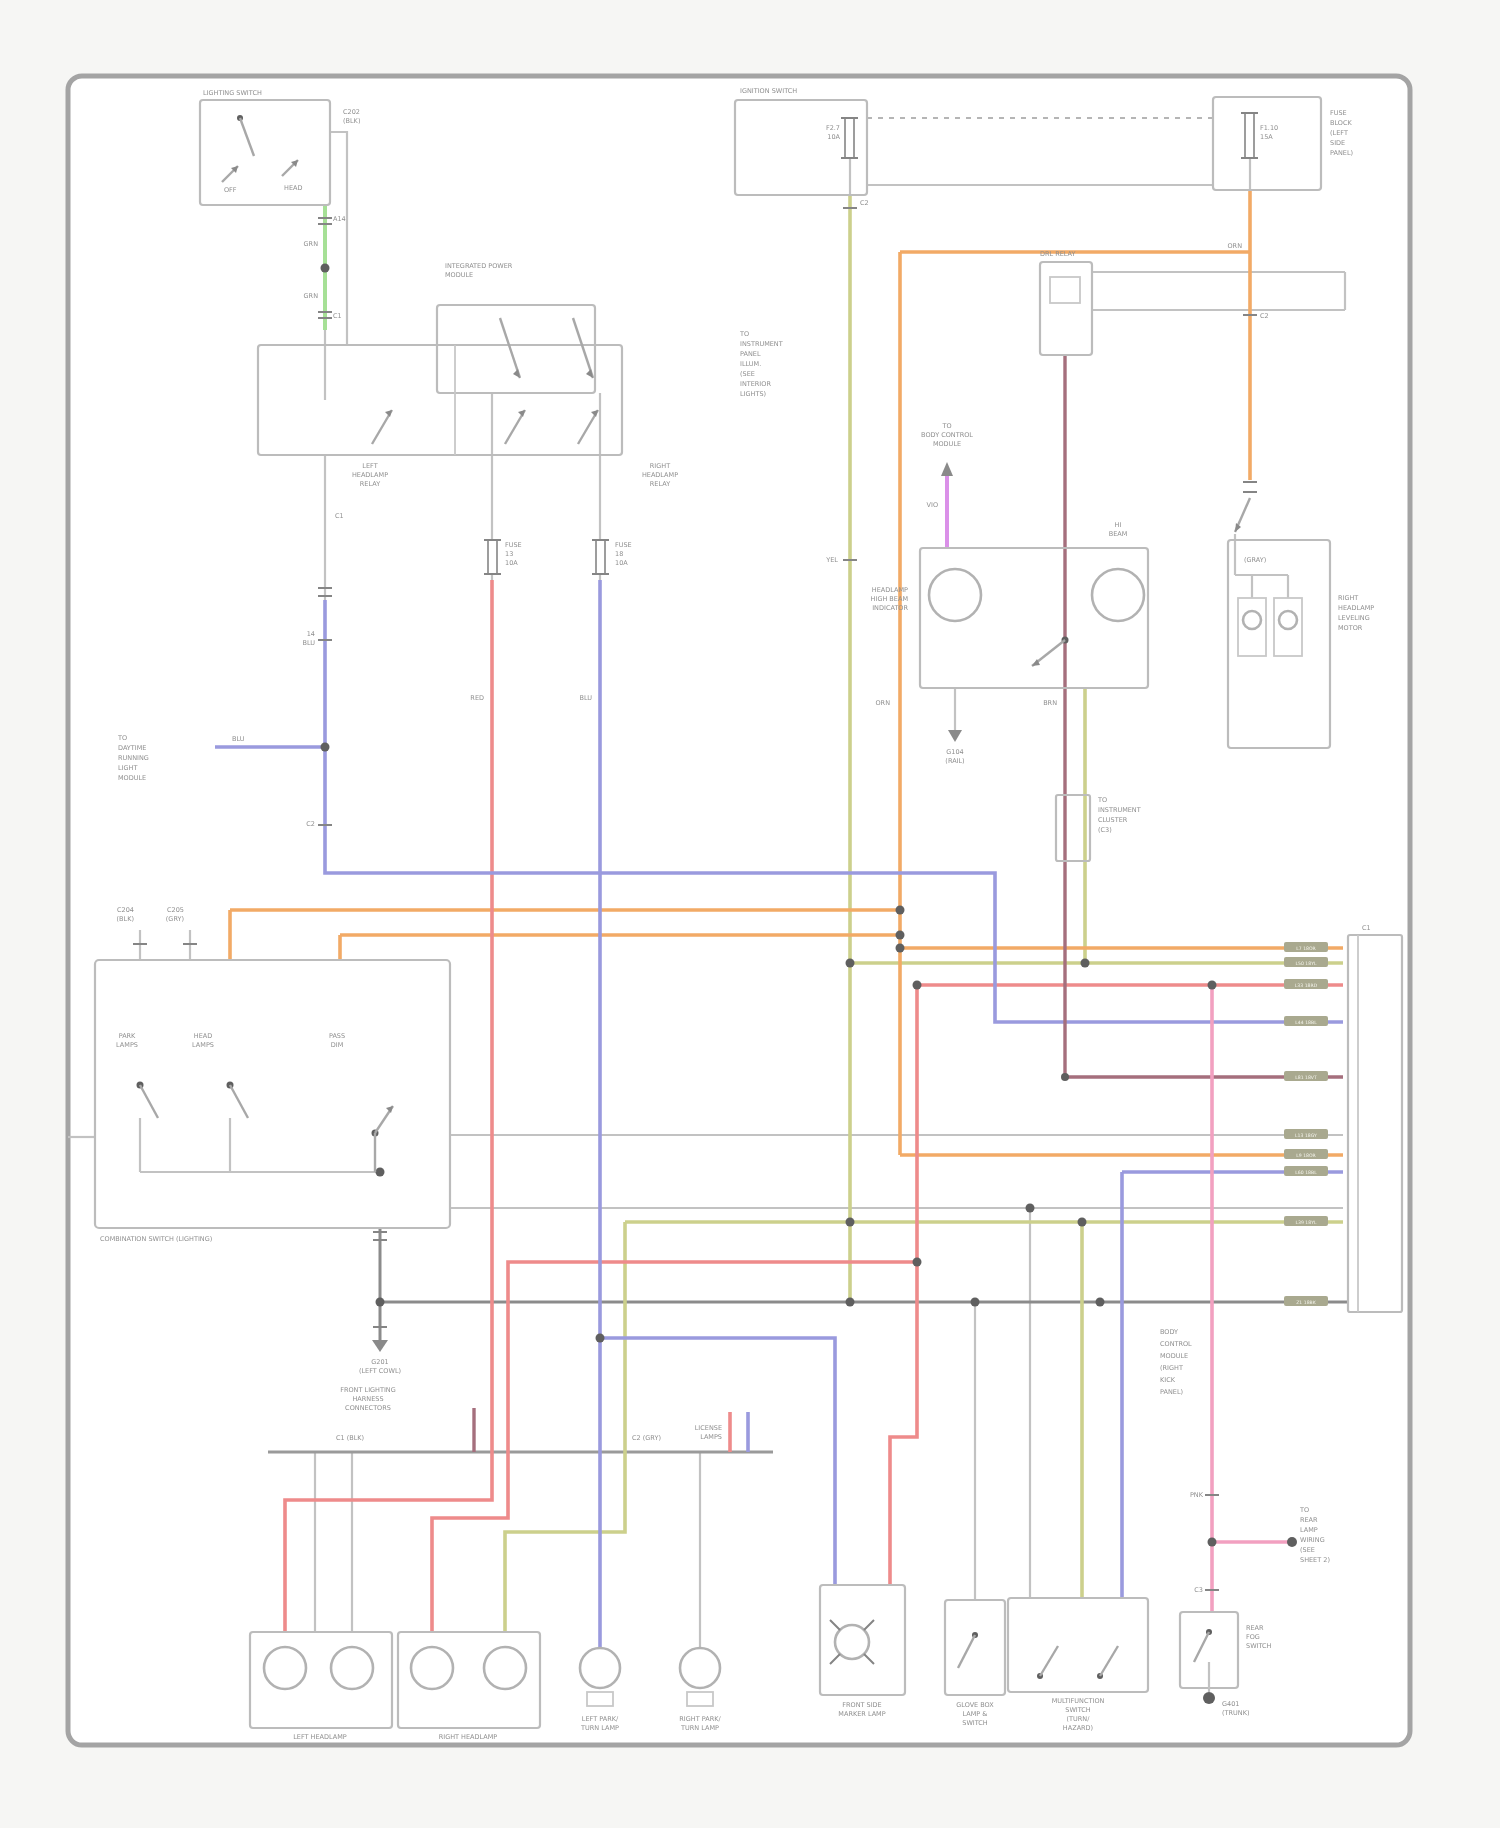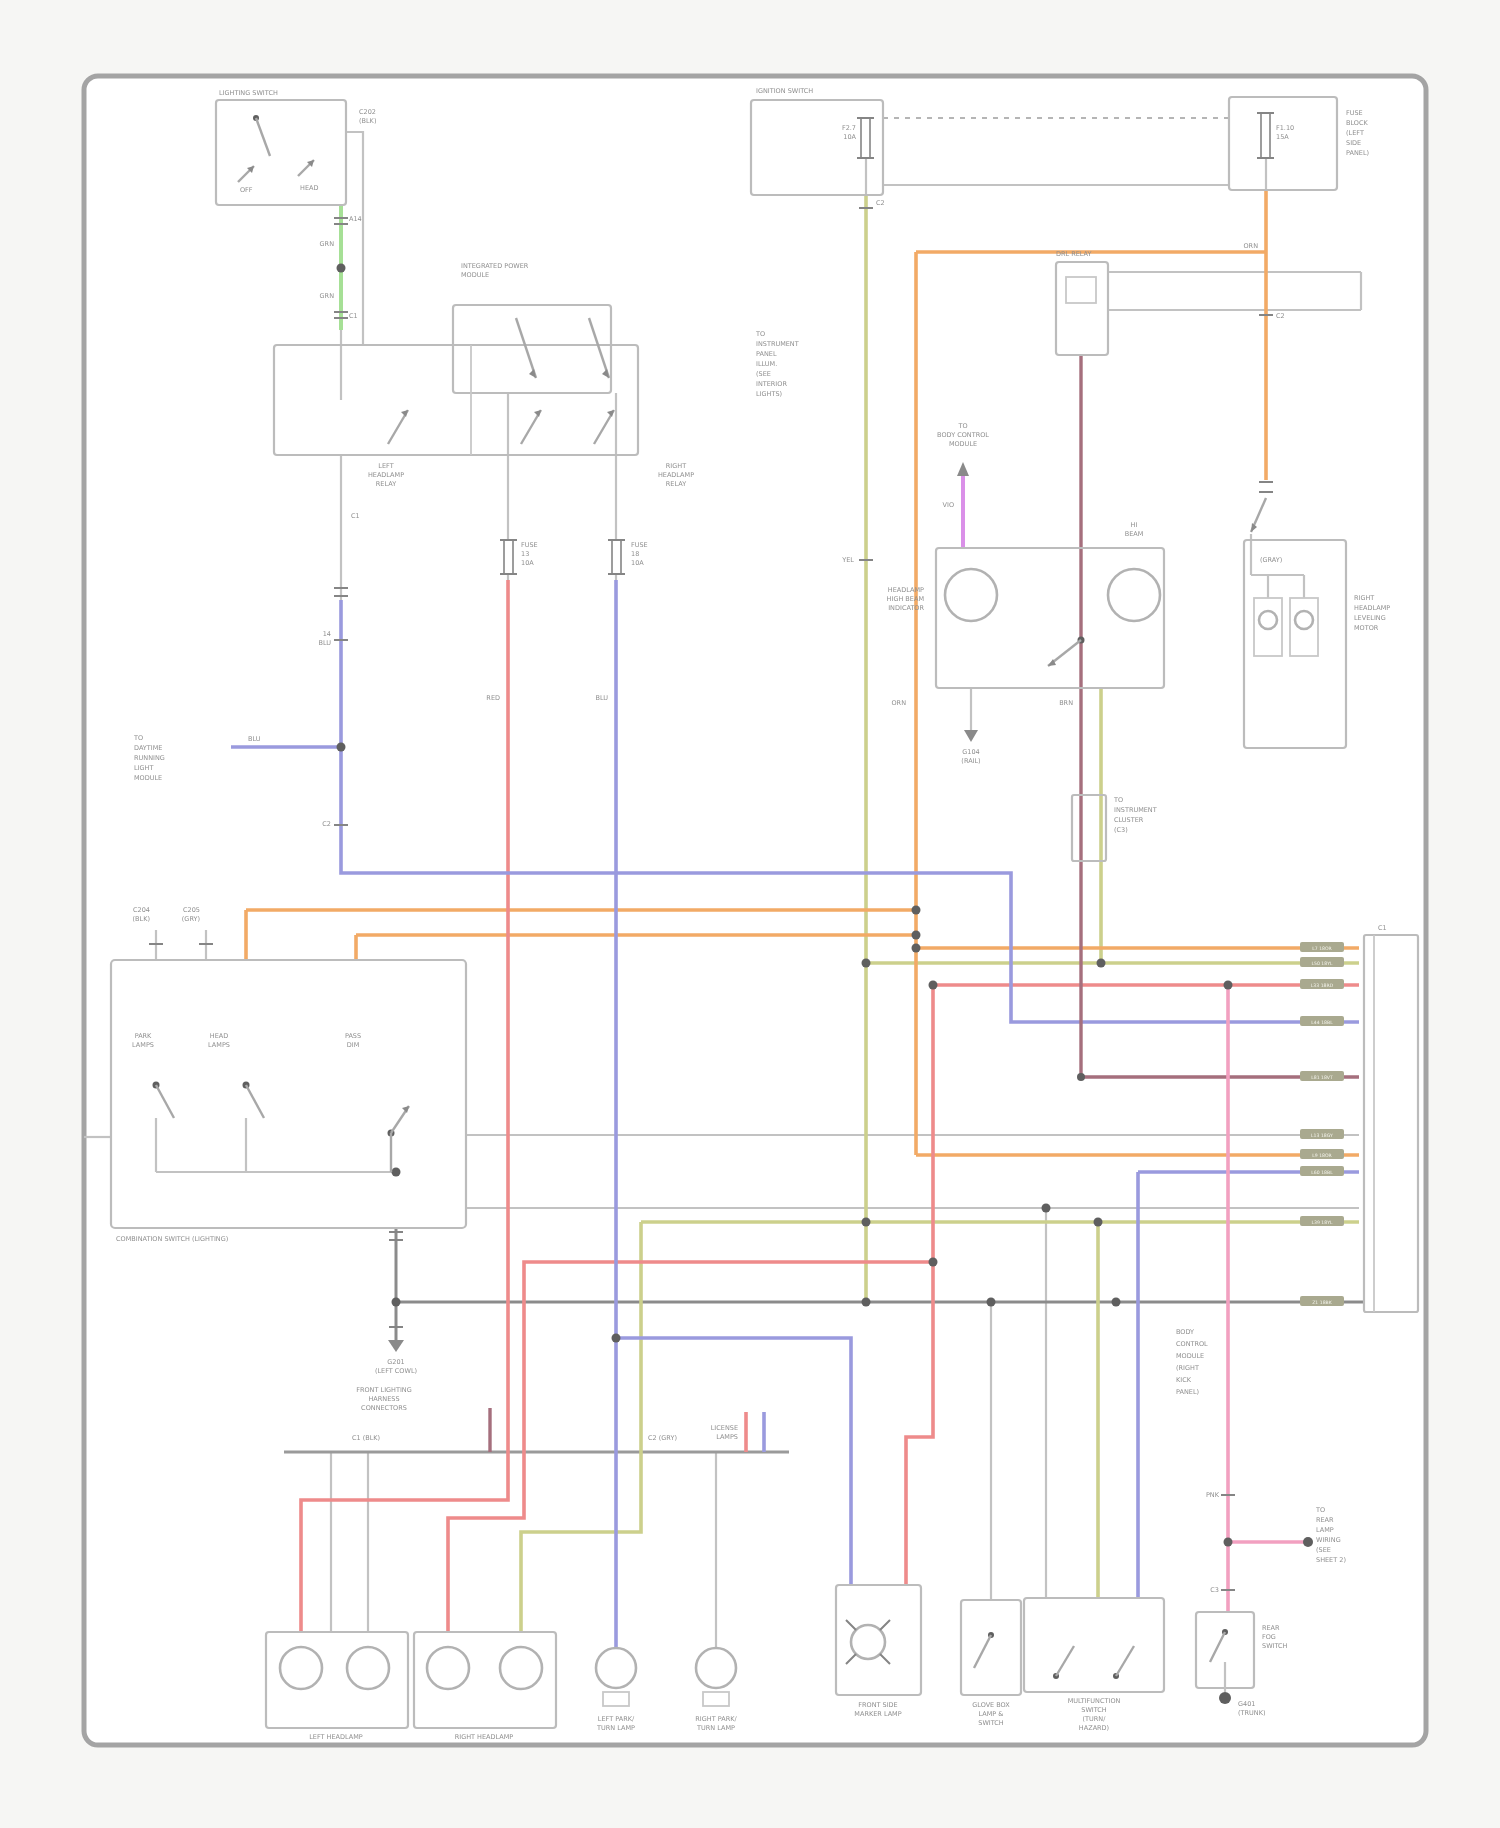--- a/index.html
+++ b/index.html
@@ -1,18 +1,18 @@
 <!DOCTYPE html>
 <html><head>
 <meta charset="utf-8">
 <style>
   html,body{margin:0;padding:0;background:#e9e9e7;}
   .page{position:relative;width:1500px;height:1828px;background:#f6f6f4;overflow:hidden;
         font-family:"DejaVu Sans", sans-serif;}
-  .scan{position:absolute;inset:0;filter:blur(0.55px);padding-left:16px;}
+  .scan{position:absolute;inset:0;filter:blur(0.55px);}
   svg{display:block;}
   .t{font-family:"DejaVu Sans", sans-serif;font-size:6.5px;fill:#8f8f8f;}
   .tm{text-anchor:middle;}
   .te{text-anchor:end;}
   .chip{font-size:4.6px;fill:#f4f4ec;text-anchor:middle;}
   .box{fill:none;stroke:#bcbcbc;stroke-width:2.2;}
   .boxlite{fill:none;stroke:#c8c8c8;stroke-width:1.8;}
   .gw{fill:none;stroke:#c2c2c2;stroke-width:2.2;}
   .gwd{fill:none;stroke:#8b8b8b;stroke-width:3;}
   .bus{fill:none;stroke:#9a9a9a;stroke-width:3.2;}

